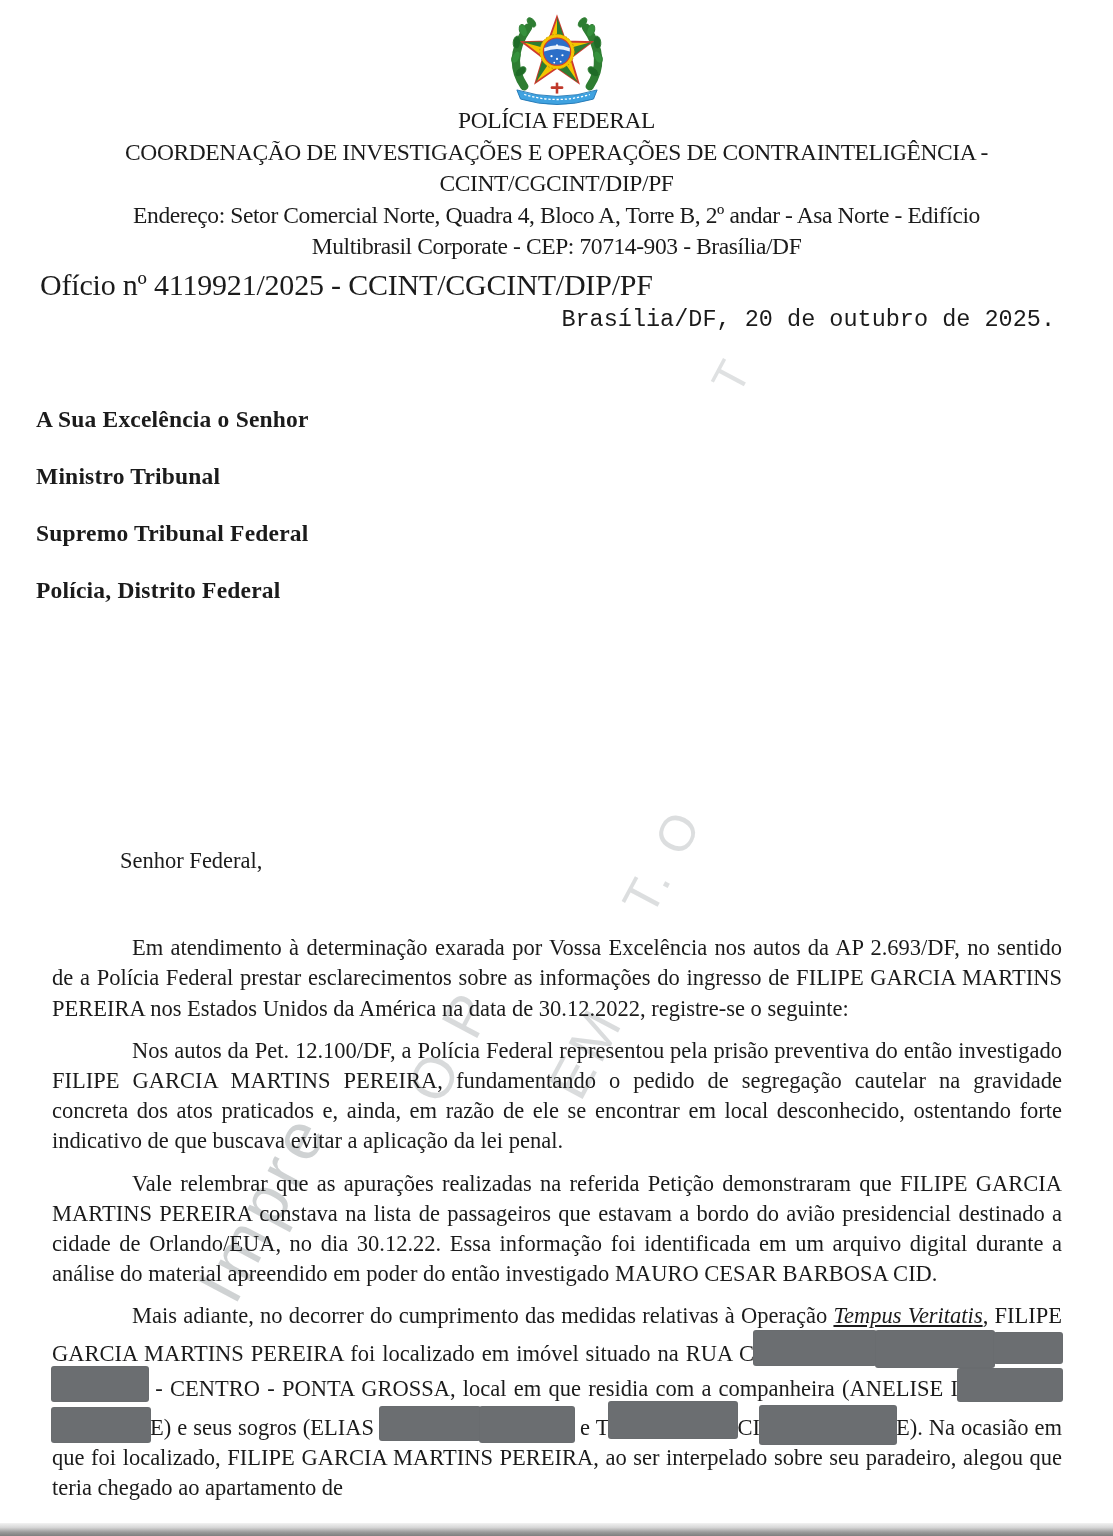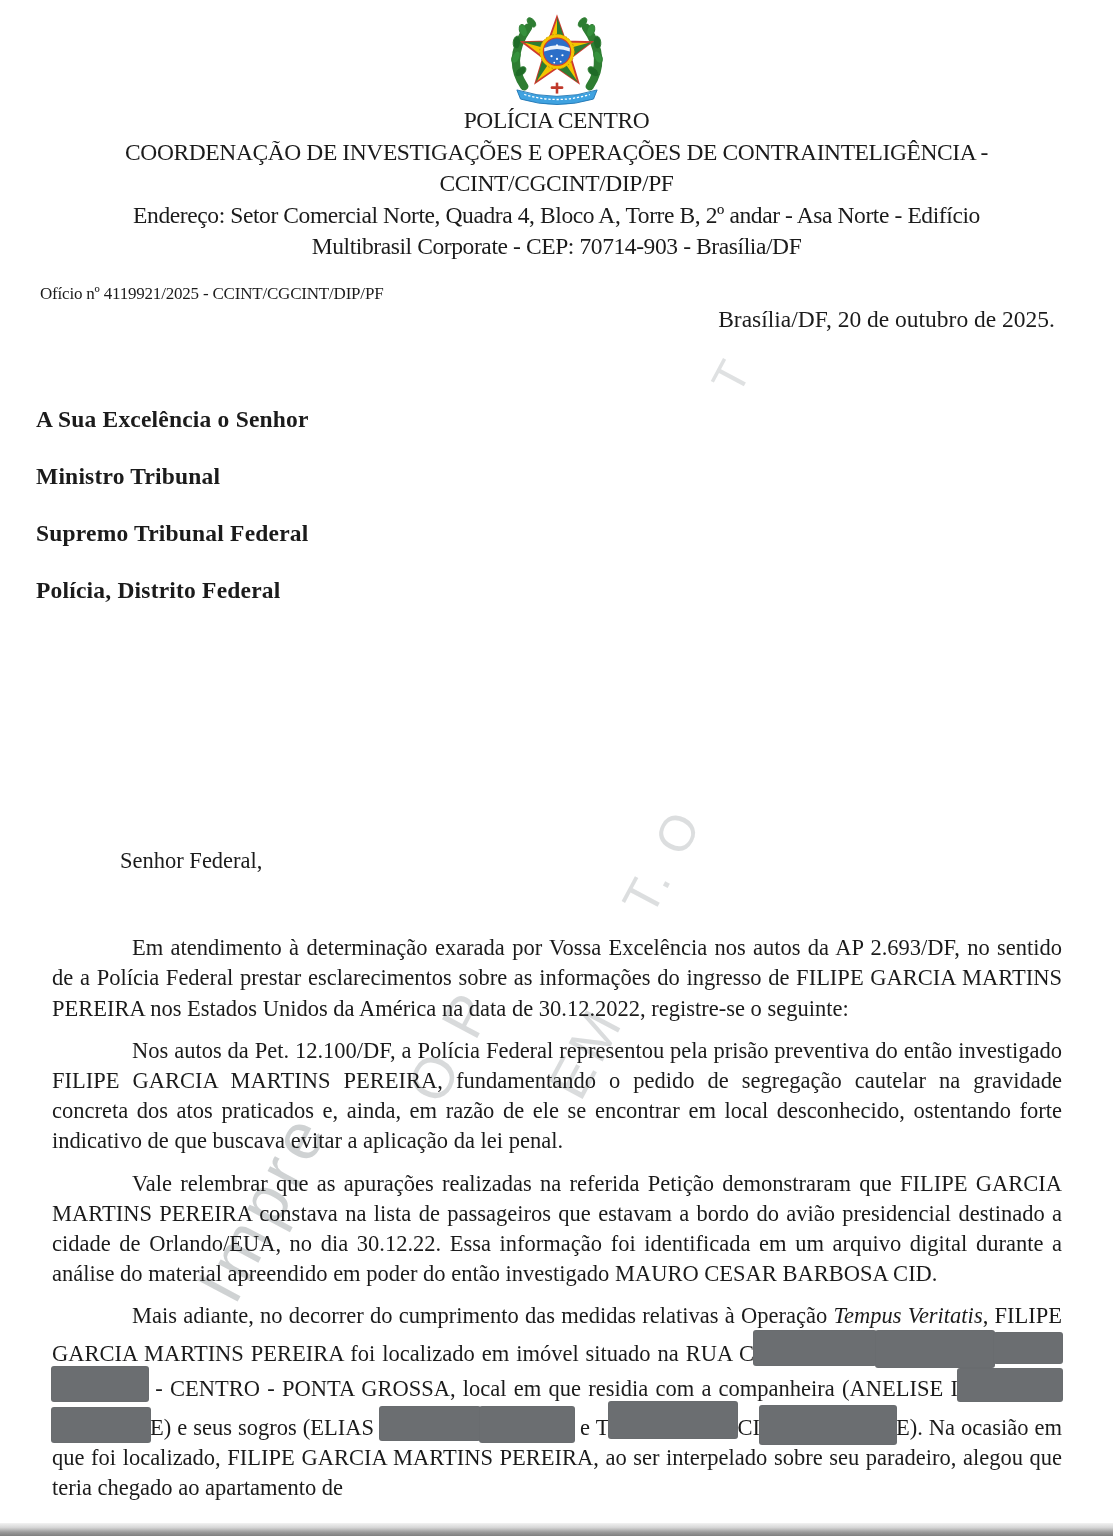--- a/index.html
+++ b/index.html
@@ -13,36 +13,36 @@
     margin:0 auto;
   }
   
   .crest{position:absolute;top:6px;left:50%;transform:translateX(-50%);}
   
   .header-block{
     position:absolute;top:105px;left:0;right:0;
     text-align:center;font-size:23.5px;line-height:31.5px;letter-spacing:-0.4px;
   }
   
-  .oficio{position:absolute;top:284px;left:40px;font-size:17px;letter-spacing:-0.2px;}
-  .dateline{position:absolute;top:306px;right:58px;font-size:23.5px;}
+  .oficio{position:absolute;top:268px;left:40px;font-size:30px;letter-spacing:-0.2px;}
+  .dateline{position:absolute;top:306px;right:58px;font-size:23.5px;font-family:Liberation Mono, monospace;}
   
   .addressee{position:absolute;top:404px;left:36px;font-size:23.5px;font-weight:bold;letter-spacing:0.2px;}
   .addressee div{margin-bottom:27px;line-height:30px;}
   
   .subject-block{position:absolute;top:758px;left:40px;right:40px;font-size:23.5px;line-height:33px;}
   .bold{font-weight:bold;}
   
   .body-block{
     position:absolute;top:846px;left:40px;width:1034px;
     font-size:22.5px;line-height:30.2px;text-align:justify;
   }
   .salutation{margin:0 0 57px 0;text-indent:80px;}
   .para{margin:12px;text-indent:80px;}
-  .ital{font-style:italic;}
+  .ital{font-style:italic;text-decoration:underline;}
   .redact{
     display:inline-block;
     background:#6b6e71;
     border-radius:2px;
     box-shadow:0 0 0 1px #696c6f;
     vertical-align:-7px;
     position:relative;
   }
   
   .wm{
@@ -122,21 +122,21 @@
         <rect x="68.6" y="84" width="2.8" height="12" fill="#c0392b"></rect>
         <rect x="63" y="88" width="14" height="3" rx="1.5" fill="#c0392b"></rect>
       </g>
 
       <path d="M26,92 Q70,106 114,92 L110,102 Q70,114 30,102 Z" fill="#3fa2e0" stroke="#1f76b4" stroke-width="1"></path>
       <path d="M34,97 Q70,108 106,97" fill="none" stroke="#ffffff" stroke-width="1.4" stroke-dasharray="2.5,2"></path>
     </svg>
   </div>
 
   <div class="header-block">
-    <div>POLÍCIA CENTRO</div>
+    <div>POLÍCIA FEDERAL</div>
     <div>COORDENAÇÃO DE INVESTIGAÇÕES E OPERAÇÕES DE CONTRAINTELIGÊNCIA  -</div>
     <div>CCINT/CGCINT/DIP/PF</div>
     <div>Endereço: Setor Comercial Norte, Quadra 4, Bloco A, Torre B, 2º andar - Asa Norte - Edifício</div>
     <div>Multibrasil Corporate - CEP: 70714-903  - Brasília/DF</div>
   </div>
 
   <div class="oficio">Ofício nº 4119921/2025 - CCINT/CGCINT/DIP/PF</div>
   <div class="dateline">Brasília/DF, 20 de outubro de 2025.</div>
 
   <div class="addressee">

